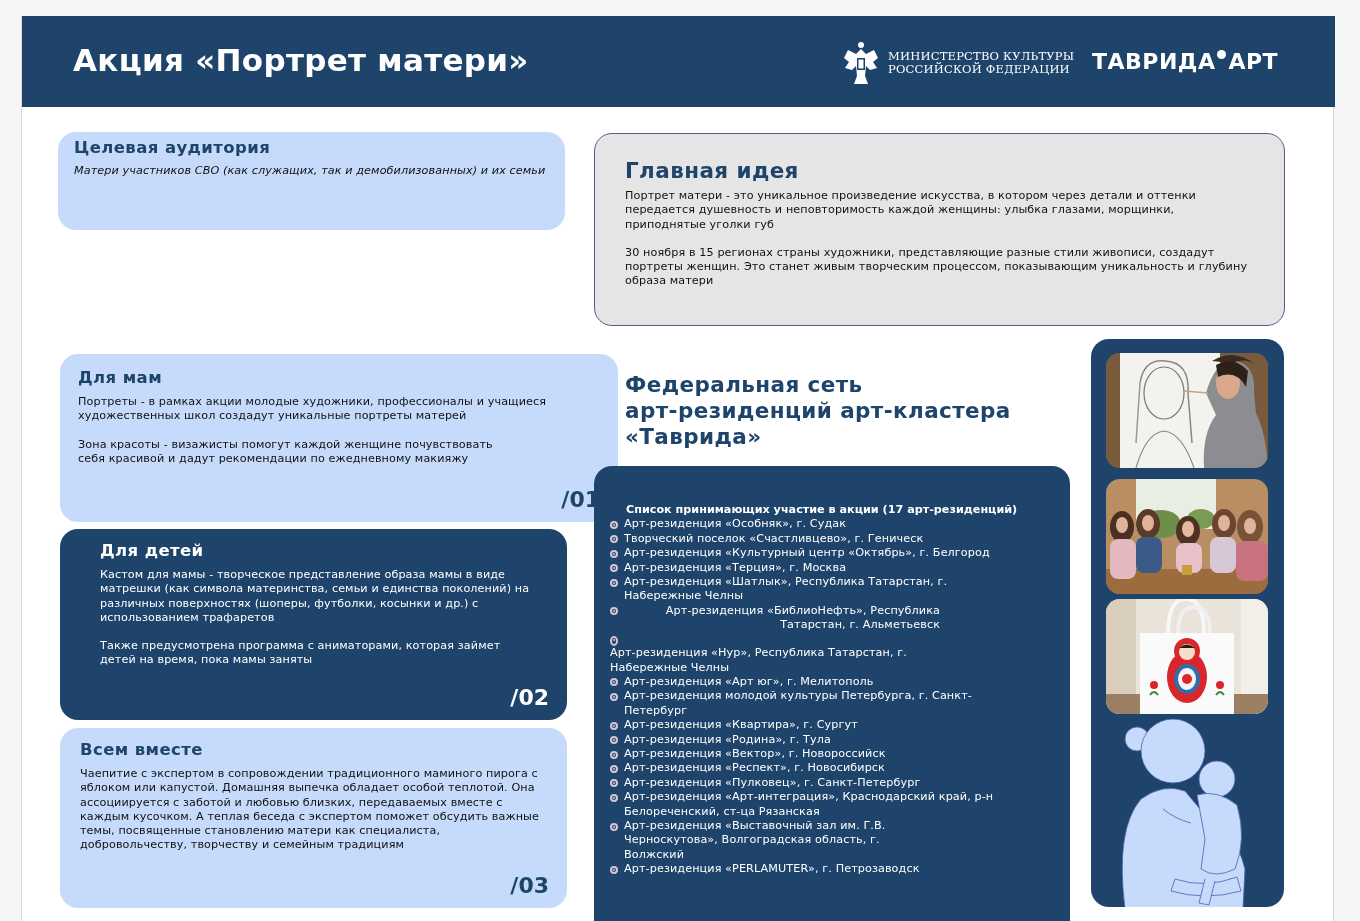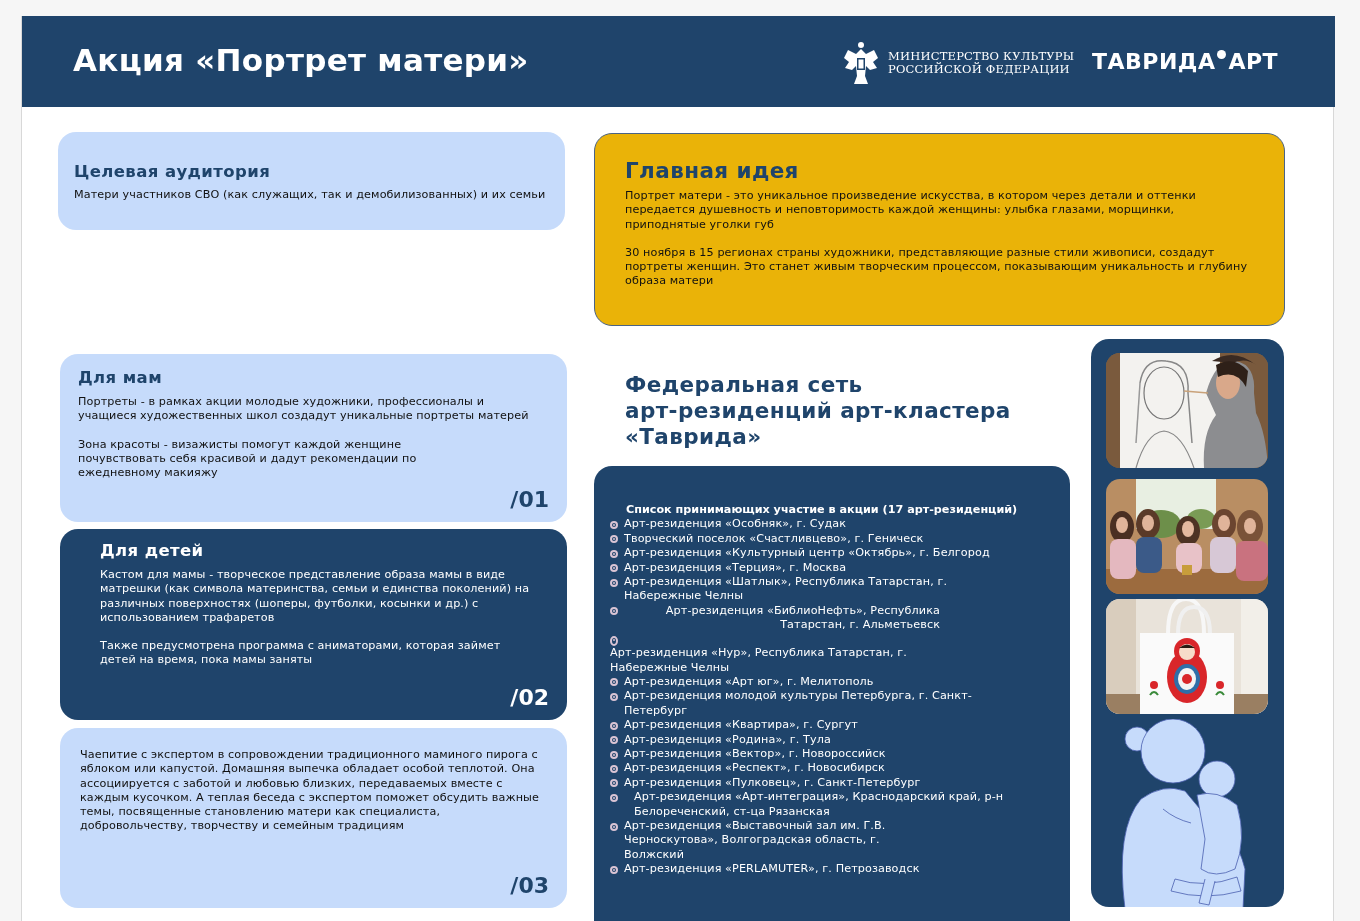--- a/index.html
+++ b/index.html
@@ -34,21 +34,21 @@
     position: absolute; left: 1070px; top: 33px; color: #fff;
     font-size: 22px; font-weight: bold; letter-spacing: 0.5px; display: flex; align-items: flex-start;
   }
   .tavrida-logo .dot {
     width: 9px; height: 9px; border-radius: 50%; background: #fff; margin: 0 2px; margin-top: 1px;
   }
 
   .card { position: absolute; border-radius: 18px; }
   .light { background: #c6dbfb; }
   .dark { background: #1f446b; }
-  .outline { background: #eab308; border: 1.5px solid #4a6385; }
+  .outline { background: #e5e5e5; border: 1.5px solid #4a6385; }
 
   .card-title { font-weight: bold; color: #1f446b; font-size: 16.5px; letter-spacing: 0.4px; }
   .card-text { color: #111; font-size: 11.2px; line-height: 14.3px; letter-spacing: 0.1px; }
   .dark .card-title, .dark .card-text { color: #ffffff; margin-left: 20px; }
   .para-gap { height: 14px; }
   .num {
     position: absolute; right: 18px; bottom: 10px; font-size: 22px; font-weight: bold; color: #1f446b;
   }
   .dark .num { color: #ffffff; }
 
@@ -99,50 +99,51 @@
       </div>
     </div>
 
     <div class="tavrida-logo">
       <span>ТАВРИДА</span>
       <span class="dot"></span>
       <span>АРТ</span>
     </div>
   </div>
 
-  <div class="card light" style="left:36px; top:116px; width:507px; height:98px; padding:30px 16px 0 16px;">
+  <div class="card light" style="left:36px; top:116px; width:507px; height:98px; padding:6px 16px 0 16px;">
     <div class="card-title" style="font-size:16.5px;">Целевая аудитория</div>
-    <div class="card-text" style="margin-top:7px;">Матери участников СВО (как служащих, так и демобилизованных) и их семьи</div>
+    <div class="card-text" style="margin-top:7px;font-style:italic;">Матери участников СВО (как служащих, так и демобилизованных) и их семьи</div>
   </div>
 
   <div class="card outline" style="left:572px; top:117px; width:691px; height:193px; padding:24px 24px 0 30px;">
     <div class="card-title" style="font-size:21.5px;">Главная идея</div>
     <div class="card-text" style="margin-top:6px; padding-right:6px;">Портрет матери - это уникальное произведение искусства, в котором через детали и оттенки передается душевность и неповторимость каждой женщины: улыбка глазами, морщинки, приподнятые уголки губ</div>
     <div class="para-gap"></div>
     <div class="card-text" style="padding-right:6px;">30 ноября в 15 регионах страны художники, представляющие разные стили живописи, создадут портреты женщин. Это станет живым творческим процессом, показывающим уникальность и глубину образа матери</div>
   </div>
 
 
-  <div class="card light" style="left:38px; top:338px; width:507px; height:168px; padding:14px 20px 0 18px;">
+  <div class="card light" style="left:38px; top:338px; width:558px; height:168px; padding:14px 20px 0 18px;">
     <div class="card-title">Для мам</div>
     <div class="card-text" style="margin-top:8px; padding-right:4px;">Портреты - в рамках акции молодые художники, профессионалы и учащиеся художественных школ создадут уникальные портреты матерей</div>
     <div class="para-gap"></div>
     <div class="card-text" style="padding-right:100px;">Зона красоты - визажисты помогут каждой женщине почувствовать себя красивой и дадут рекомендации по ежедневному макияжу</div>
     <div class="num">/01</div>
   </div>
 
   <div class="card dark" style="left:38px; top:513px; width:507px; height:191px; padding:12px 20px 0 20px;">
     <div class="card-title">Для детей</div>
     <div class="card-text" style="margin-top:8px;">Кастом для мамы - творческое представление образа мамы в виде матрешки (как символа материнства, семьи и единства поколений) на различных поверхностях (шоперы, футболки, косынки и др.) с использованием трафаретов</div>
     <div class="para-gap"></div>
     <div class="card-text" style="padding-right:40px;">Также предусмотрена программа с аниматорами, которая займет детей на время, пока мамы заняты</div>
     <div class="num">/02</div>
   </div>
 
   <div class="card light" style="left:38px; top:712px; width:507px; height:180px; padding:12px 18px 0 20px;">
+    <div class="card-title">Всем вместе</div>
     <div class="card-text" style="margin-top:8px;">Чаепитие с экспертом в сопровождении традиционного маминого пирога с яблоком или капустой. Домашняя выпечка обладает особой теплотой. Она ассоциируется  с заботой и любовью близких, передаваемых вместе  с каждым кусочком. А теплая беседа с экспертом поможет обсудить важные темы, посвященные становлению матери как специалиста, добровольчеству, творчеству и семейным традициям</div>
     <div class="num">/03</div>
   </div>
 
   <div class="section-heading" style="left:603px; top:356px;">
     <div>Федеральная сеть</div>
     <div>арт-резиденций арт-кластера</div>
     <div>«Таврида»</div>
   </div>
 
@@ -198,21 +199,21 @@
           <span>Арт-резиденция «Вектор», г. Новороссийск</span>
         </div>
       <div class="list-item">
           <span class="bullet"></span>
           <span>Арт-резиденция «Респект», г. Новосибирск</span>
         </div>
       <div class="list-item">
           <span class="bullet"></span>
           <span>Арт-резиденция «Пулковец», г. Санкт-Петербург</span>
         </div>
-      <div class="list-item" style="padding-right:40px;gap:10px;">
+      <div class="list-item" style="padding-right:40px;">
           <span class="bullet"></span>
           <span>Арт-резиденция «Арт-интеграция», Краснодарский край, р-н Белореченский, ст-ца Рязанская</span>
         </div>
       <div class="list-item" style="padding-right:110px;">
           <span class="bullet"></span>
           <span>Арт-резиденция «Выставочный зал им. Г.В. Черноскутова», Волгоградская область, г. Волжский</span>
         </div>
       <div class="list-item">
           <span class="bullet"></span>
           <span>Арт-резиденция «PERLAMUTER», г. Петрозаводск</span>

